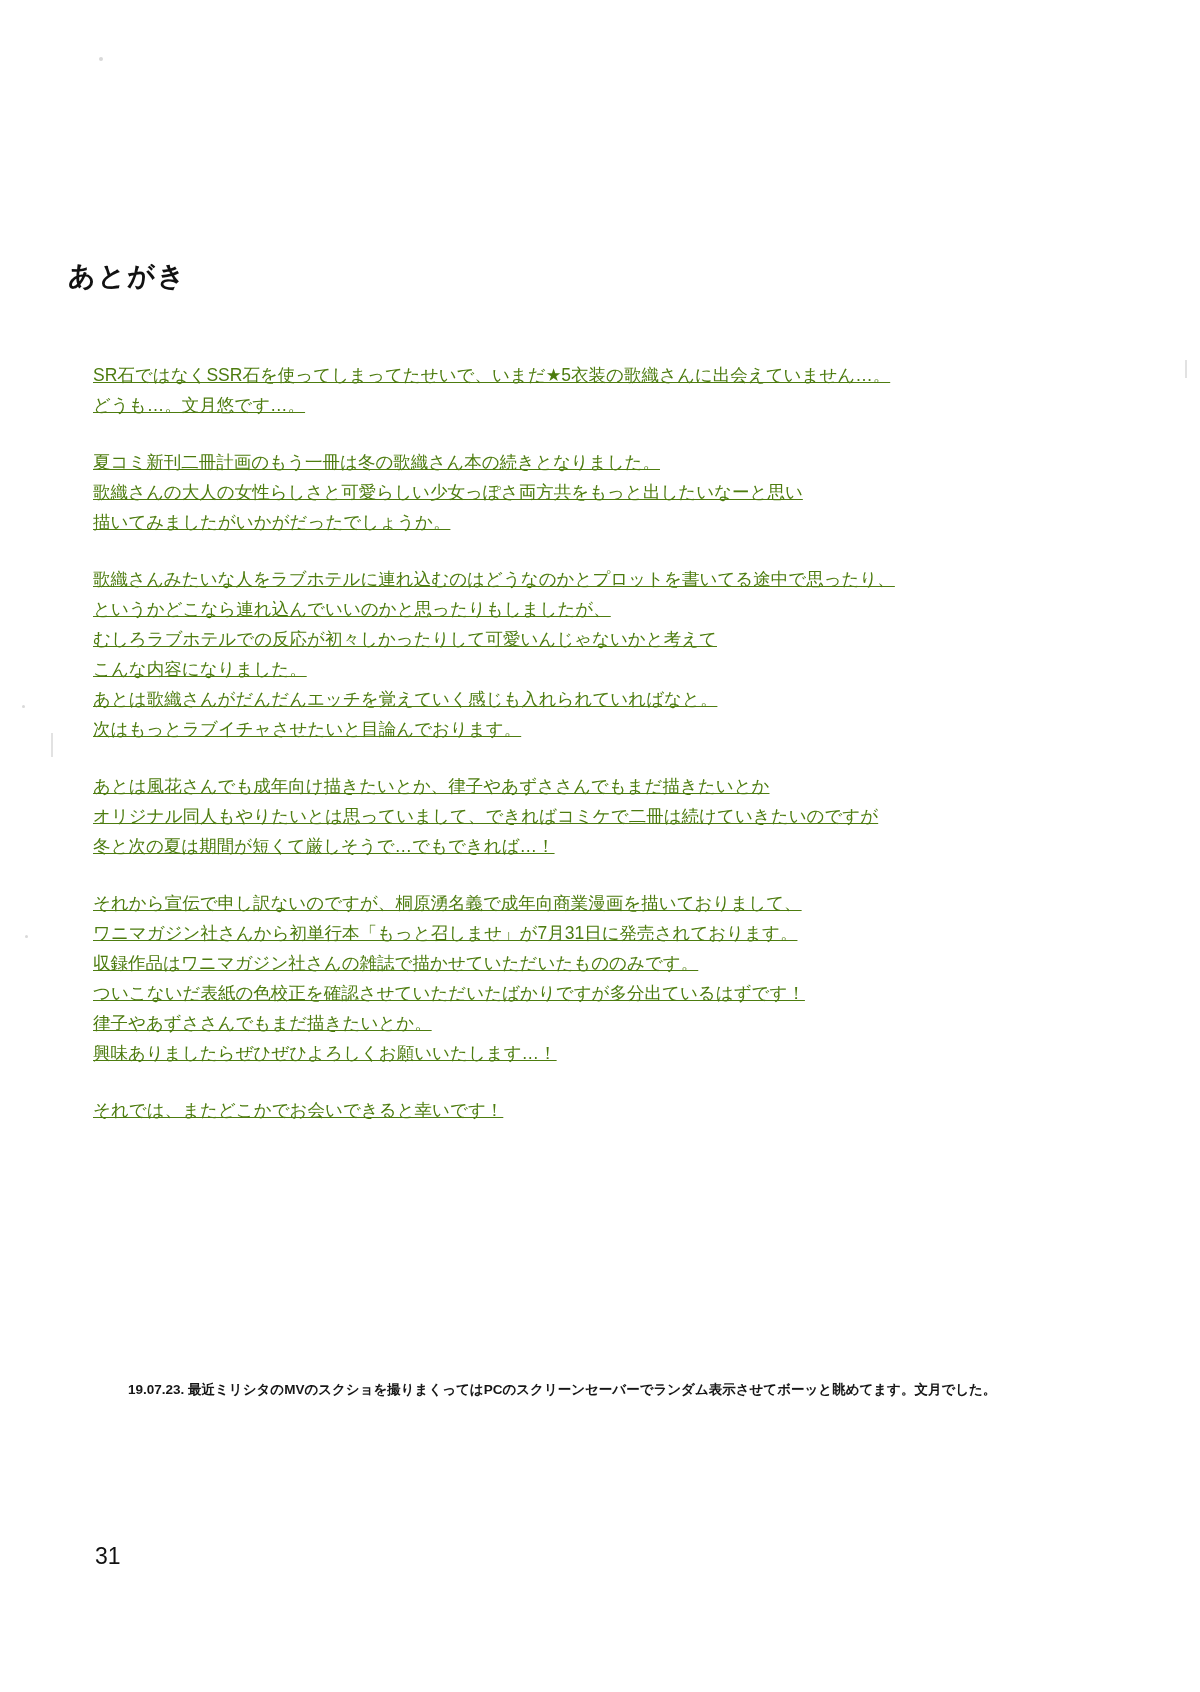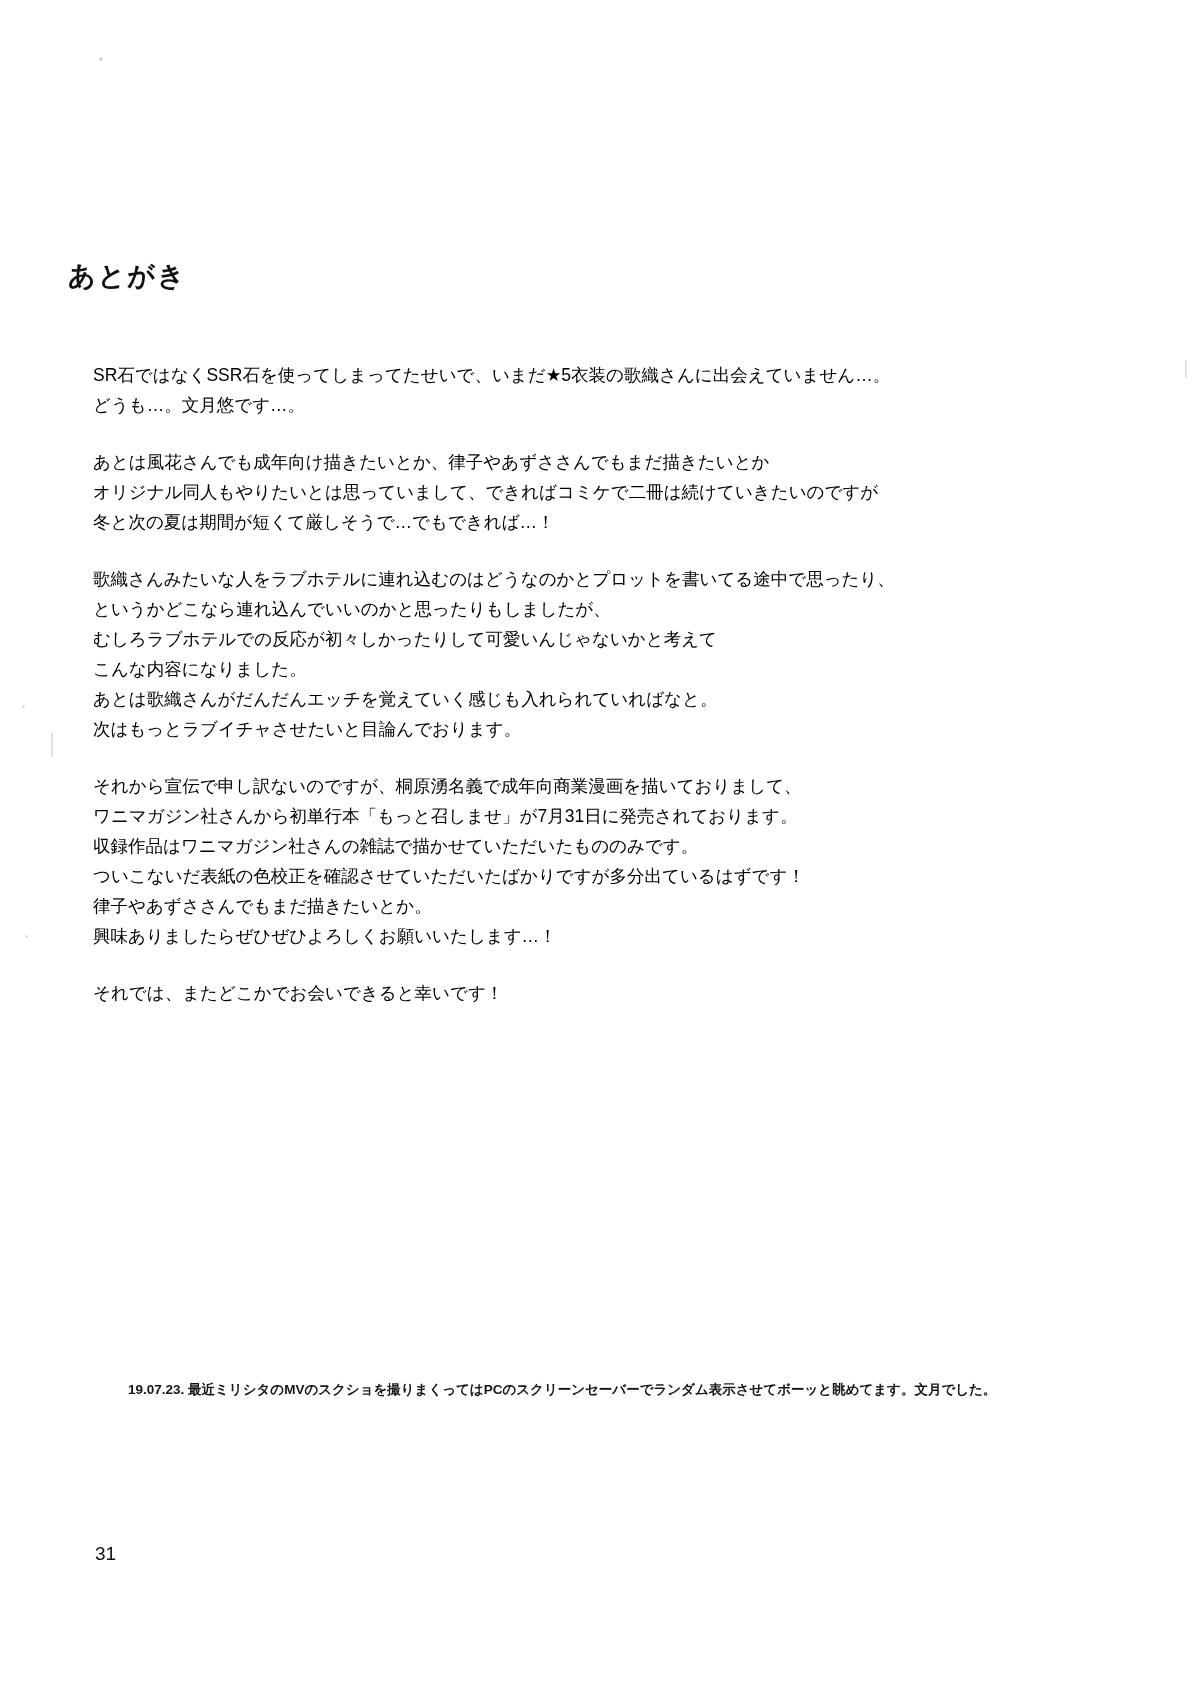--- a/index.html
+++ b/index.html
@@ -31,21 +31,22 @@
     letter-spacing: 2px;
     color: #111111;
   }
   .body-block {
     position: absolute;
     left: 93px;
     top: 360px;
     width: 1010px;
     font-size: 17.5px;
     line-height: 30px;
-    color: #000000;
+    color: #4d7c0f;
+    text-decoration: underline;
   }
   .para {
     margin: 0 0 27px 0;
   }
   .para:last-child {
     margin-bottom: 17px;
   }
   .para .line {
     display: block;
     white-space: pre;
@@ -59,21 +60,21 @@
     line-height: 20px;
     color: #161616;
     font-weight: bold;
     white-space: pre;
     margin-top: 32px;
   }
   .page-number {
     position: absolute;
     left: 95px;
     top: 1543px;
-    font-size: 19px;
+    font-size: 23px;
     color: #111111;
   }
   
   .speckle {
     position: absolute;
     background: #d9d9d9;
     border-radius: 50%;
   }
   .edge-mark {
     position: absolute;
@@ -93,34 +94,39 @@
 
   <h1 class="afterword-title">あとがき</h1>
 
   <div class="body-block">
 
     <p class="para">
       <span class="line">SR石ではなくSSR石を使ってしまってたせいで、いまだ★5衣装の歌織さんに出会えていません…。</span>
       <span class="line">どうも…。文月悠です…。</span>
     </p>
 
-
     <p class="para">
-      <span class="line">あとは風花さんでも成年向け描きたいとか、律子やあずささんでもまだ描きたいとか</span>
-      <span class="line">オリジナル同人もやりたいとは思っていまして、できればコミケで二冊は続けていきたいのですが</span>
-      <span class="line">冬と次の夏は期間が短くて厳しそうで…でもできれば…！</span>
+      <span class="line">夏コミ新刊二冊計画のもう一冊は冬の歌織さん本の続きとなりました。</span>
+      <span class="line">歌織さんの大人の女性らしさと可愛らしい少女っぽさ両方共をもっと出したいなーと思い</span>
+      <span class="line">描いてみましたがいかがだったでしょうか。</span>
     </p>
 
     <p class="para">
       <span class="line">歌織さんみたいな人をラブホテルに連れ込むのはどうなのかとプロットを書いてる途中で思ったり、</span>
       <span class="line">というかどこなら連れ込んでいいのかと思ったりもしましたが、</span>
       <span class="line">むしろラブホテルでの反応が初々しかったりして可愛いんじゃないかと考えて</span>
       <span class="line">こんな内容になりました。</span>
       <span class="line">あとは歌織さんがだんだんエッチを覚えていく感じも入れられていればなと。</span>
       <span class="line">次はもっとラブイチャさせたいと目論んでおります。</span>
+    </p>
+
+    <p class="para">
+      <span class="line">あとは風花さんでも成年向け描きたいとか、律子やあずささんでもまだ描きたいとか</span>
+      <span class="line">オリジナル同人もやりたいとは思っていまして、できればコミケで二冊は続けていきたいのですが</span>
+      <span class="line">冬と次の夏は期間が短くて厳しそうで…でもできれば…！</span>
     </p>
 
     <p class="para">
       <span class="line">それから宣伝で申し訳ないのですが、桐原湧名義で成年向商業漫画を描いておりまして、</span>
       <span class="line">ワニマガジン社さんから初単行本「もっと召しませ」が7月31日に発売されております。</span>
       <span class="line">収録作品はワニマガジン社さんの雑誌で描かせていただいたもののみです。</span>
       <span class="line">ついこないだ表紙の色校正を確認させていただいたばかりですが多分出ているはずです！</span>
       <span class="line">律子やあずささんでもまだ描きたいとか。</span>
       <span class="line">興味ありましたらぜひぜひよろしくお願いいたします…！</span>
     </p>

